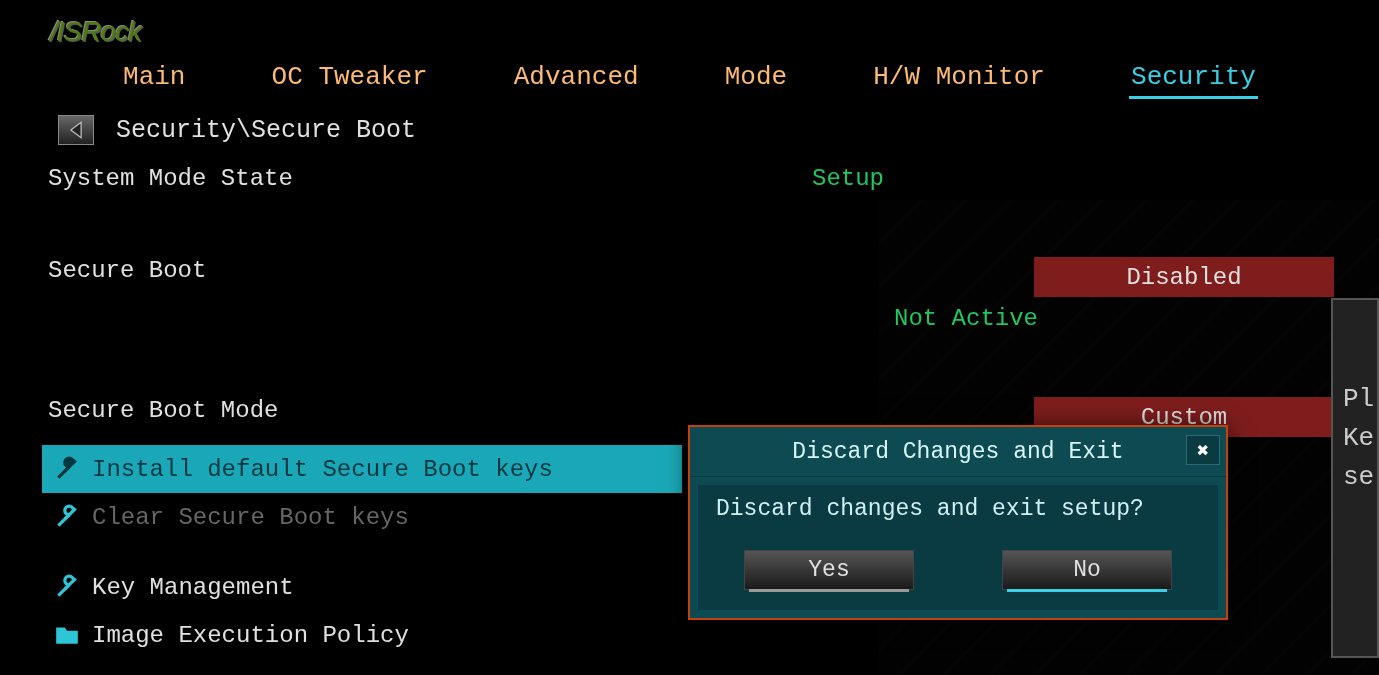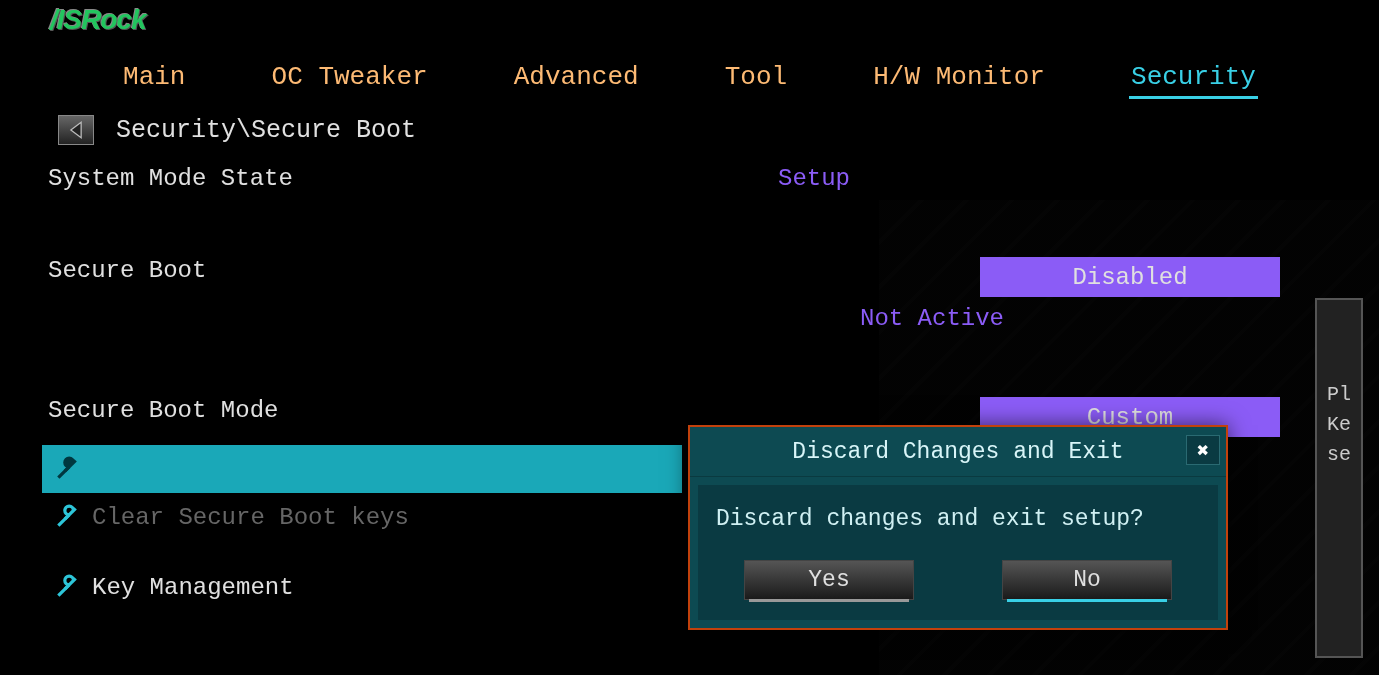--- a/index.html
+++ b/index.html
@@ -8,27 +8,27 @@
     color: #e0e0e0;
     font-family: "Courier New", monospace;
     font-size: 22px;
     width: 1379px;
     height: 675px;
     overflow: hidden;
     position: relative;
   }
   .logo {
     position: absolute;
-    top: 4px;
+    top: 16px;
     left: 50px;
     font-family: Arial, sans-serif;
     font-size: 28px;
-    font-weight: 700;
+    font-weight: 400;
     font-style: italic;
-    color: #22c55e;
+    color: #4d7c0f;
     letter-spacing: -1px;
     text-shadow: 1px 1px 0 #555, -1px -1px 0 #888;
   }
   .tabs {
     position: absolute;
     top: 58px;
     left: 0;
     right: 0;
     display: flex;
     justify-content: space-around;
@@ -72,26 +72,26 @@
     left: 48px;
     right: 30px;
   }
   .row {
     display: flex;
     align-items: flex-start;
     height: 48px;
     font-size: 24px;
   }
   .row .label { flex: 0 0 730px; }
-  .row .value-text { color: #8b5cf6; padding-left: 0; }
+  .row .value-text { color: #22c55e; padding-left: 0; margin-left: 34px; }
   .row .value-box {
-    margin-left: 72px;
+    margin-left: 92px;
     width: 300px;
     height: 40px;
-    background: #8b5cf6;
+    background: #7f1d1d;
     display: flex;
     align-items: center;
     justify-content: center;
     cursor: pointer;
   }
   .spacer { height: 22px; }
 
   .action-row {
     display: flex;
     align-items: center;
@@ -111,28 +111,28 @@
   .action-row.highlighted .icon svg line,
   .action-row.highlighted .icon svg circle { stroke: #003840; fill: #003840; }
   .action-row.disabled { color: #666; }
   .action-row.disabled .icon svg path,
   .action-row.disabled .icon svg line { stroke: #2dc5d8; }
   .icon { width: 26px; height: 26px; display:flex; align-items:center; justify-content:center; }
 
   .right-panel {
     position: absolute;
     top: 298px;
-    right: 16px;
+    right: 0;
     width: 48px;
     height: 360px;
     background: #222;
     border: 2px solid #555;
     color: #ccc;
     padding: 80px 6px 0 10px;
-    font-size: 20px;
+    font-size: 26px;
     line-height: 1.5;
     overflow: hidden;
   }
 
   
   .dialog {
     position: absolute;
     top: 425px;
     left: 688px;
     width: 540px;
@@ -162,21 +162,21 @@
     align-items:center;
     justify-content:center;
     cursor:pointer;
     color:#fff;
     font-weight:bold;
     font-size:20px;
   }
   .dialog-body {
     background: #0a3a42;
     margin: 8px;
-    padding: 21px 18px 20px 18px;
+    padding: 11px 18px 20px 18px;
   }
   .dialog-msg {
     color: #d0f0f3;
     font-size: 23px;
     margin-bottom: 28px;
   }
   .dialog-buttons {
     display: flex;
     justify-content: center;
     gap: 88px;
@@ -224,21 +224,21 @@
 <body>
 
 <div class="bgpattern"></div>
 
 <div class="logo">/ISRock</div>
 
 <div class="tabs">
   <div class="tab">Main</div>
   <div class="tab">OC Tweaker</div>
   <div class="tab">Advanced</div>
-  <div class="tab">Tool</div>
+  <div class="tab">Mode</div>
   <div class="tab">H/W Monitor</div>
   <div class="tab active">Security</div>
 </div>
 
 <div class="breadcrumb-row">
   <div class="back-btn">
     <svg viewBox="0 0 10 14">
         <path d="M9 1 L1 7 L9 13 Z" fill="#222" stroke="#bbb" stroke-width="1"></path>
       </svg>
   </div>
@@ -273,20 +273,21 @@
     <div class="value-box">Custom</div>
   </div>
 
   <div class="action-row highlighted">
     <span class="icon">
       <svg viewBox="0 0 24 24">
           <path d="M4 20 L14 10 M14 10 a4 4 0 1 1 4 -4" stroke="#003840" stroke-width="3" fill="none"></path>
           <path d="M20 4 L10 14" stroke="#003840" stroke-width="3"></path>
         </svg>
     </span>
+    <span>Install default Secure Boot keys</span>
   </div>
 
   <div class="action-row disabled">
     <span class="icon">
       <svg viewBox="0 0 24 24">
           <path d="M4 20 L14 10 M14 10 a4 4 0 1 1 4 -4" stroke="#2dc5d8" stroke-width="3" fill="none"></path>
           <path d="M20 4 L10 14" stroke="#2dc5d8" stroke-width="3"></path>
         </svg>
     </span>
     <span>Clear Secure Boot keys</span>
@@ -297,20 +298,28 @@
   <div class="action-row">
     <span class="icon">
       <svg viewBox="0 0 24 24">
           <path d="M4 20 L14 10 M14 10 a4 4 0 1 1 4 -4" stroke="#2dc5d8" stroke-width="3" fill="none"></path>
           <path d="M20 4 L10 14" stroke="#2dc5d8" stroke-width="3"></path>
         </svg>
     </span>
     <span>Key Management</span>
   </div>
 
+  <div class="action-row">
+    <span class="icon">
+      <svg viewBox="0 0 24 24">
+          <path d="M2 8 L2 20 L22 20 L22 8 L12 8 L10 5 L2 5 Z" fill="#2dc5d8"></path>
+        </svg>
+    </span>
+    <span>Image Execution Policy</span>
+  </div>
 </div>
 
 <div class="right-panel">
   <div>Pl</div>
   <div>Ke</div>
   <div>se</div>
 </div>
 
 <div class="dialog">
   <div class="dialog-header">

